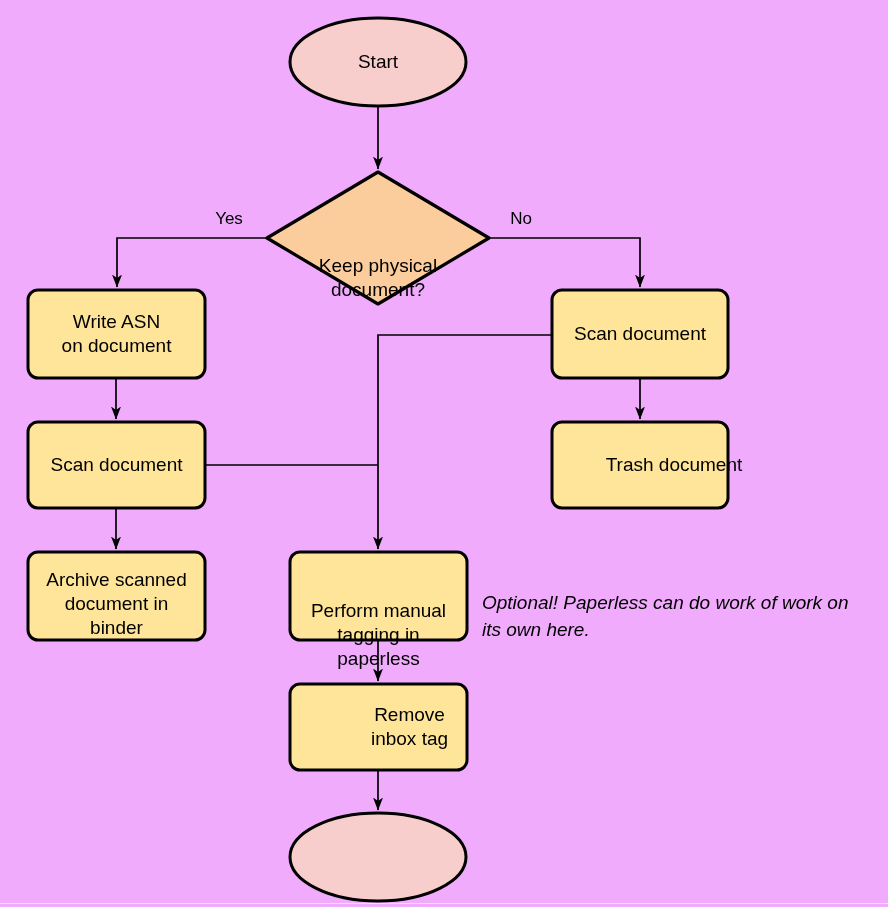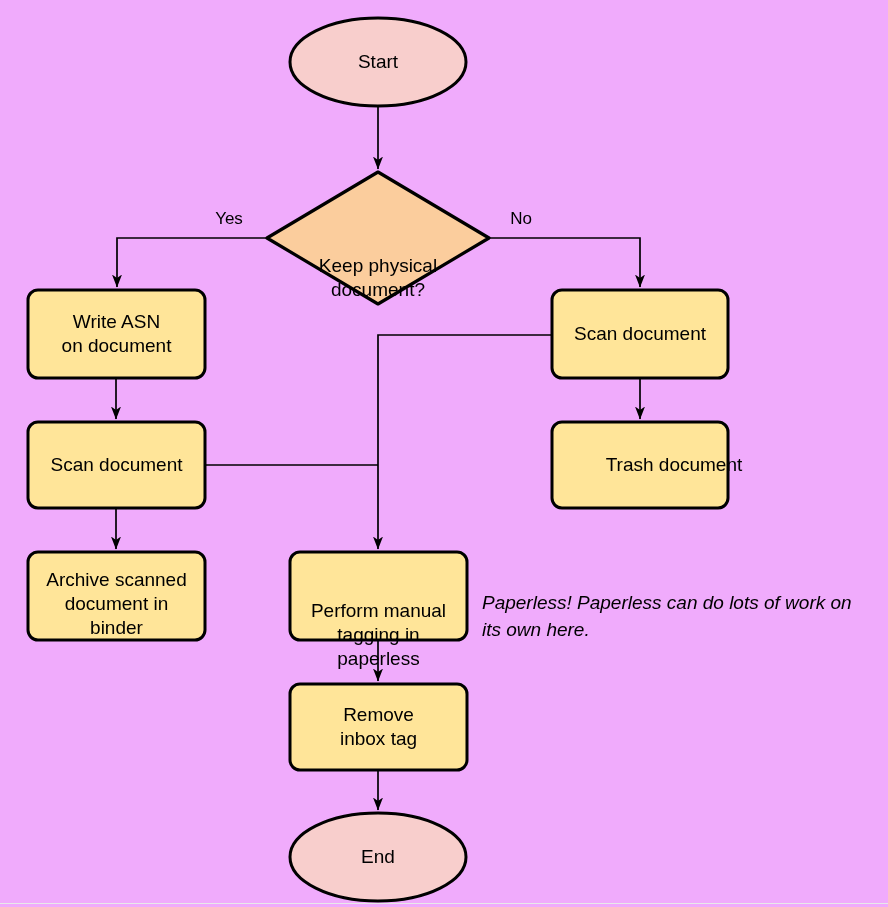--- a/index.html
+++ b/index.html
@@ -104,24 +104,23 @@
 on document</div>
   <div class="label" style="left:28px; top:422px; width:177px; height:86px;">Scan document</div>
   <div class="label" style="left:28px; top:552px; width:177px; height:104px;">Archive scanned
 document in
 binder</div>
   <div class="label" style="left:552px; top:290px; width:176px; height:88px;">Scan document</div>
   <div class="label" style="left:552px; top:422px; width:176px; height:86px;margin-left:34px;">Trash document</div>
   <div class="label" style="left:290px; top:552px; width:177px; height:88px;margin-top:39px;">Perform manual
 tagging in
 paperless</div>
-  <div class="label" style="left:290px; top:684px; width:177px; height:86px;">Remove
+  <div class="label" style="left:290px; top:684px; width:177px; height:86px;padding-left:31px;">Remove
 inbox tag</div>
-  <div class="label" style="left:290px; top:813px; width:176px; height:88px;">End</div>
 
   <div class="edge-label" style="left:204px; top:208px; width:50px;">Yes</div>
   <div class="edge-label" style="left:496px; top:208px; width:50px;text-align:center;">No</div>
 
-  <div class="note">Paperless! Paperless can do lots of work on
+  <div class="note">Optional! Paperless can do work of work on
 its own here.</div>
 
   <div class="bottom-rule"></div>
 </div>
 
 </body></html>

